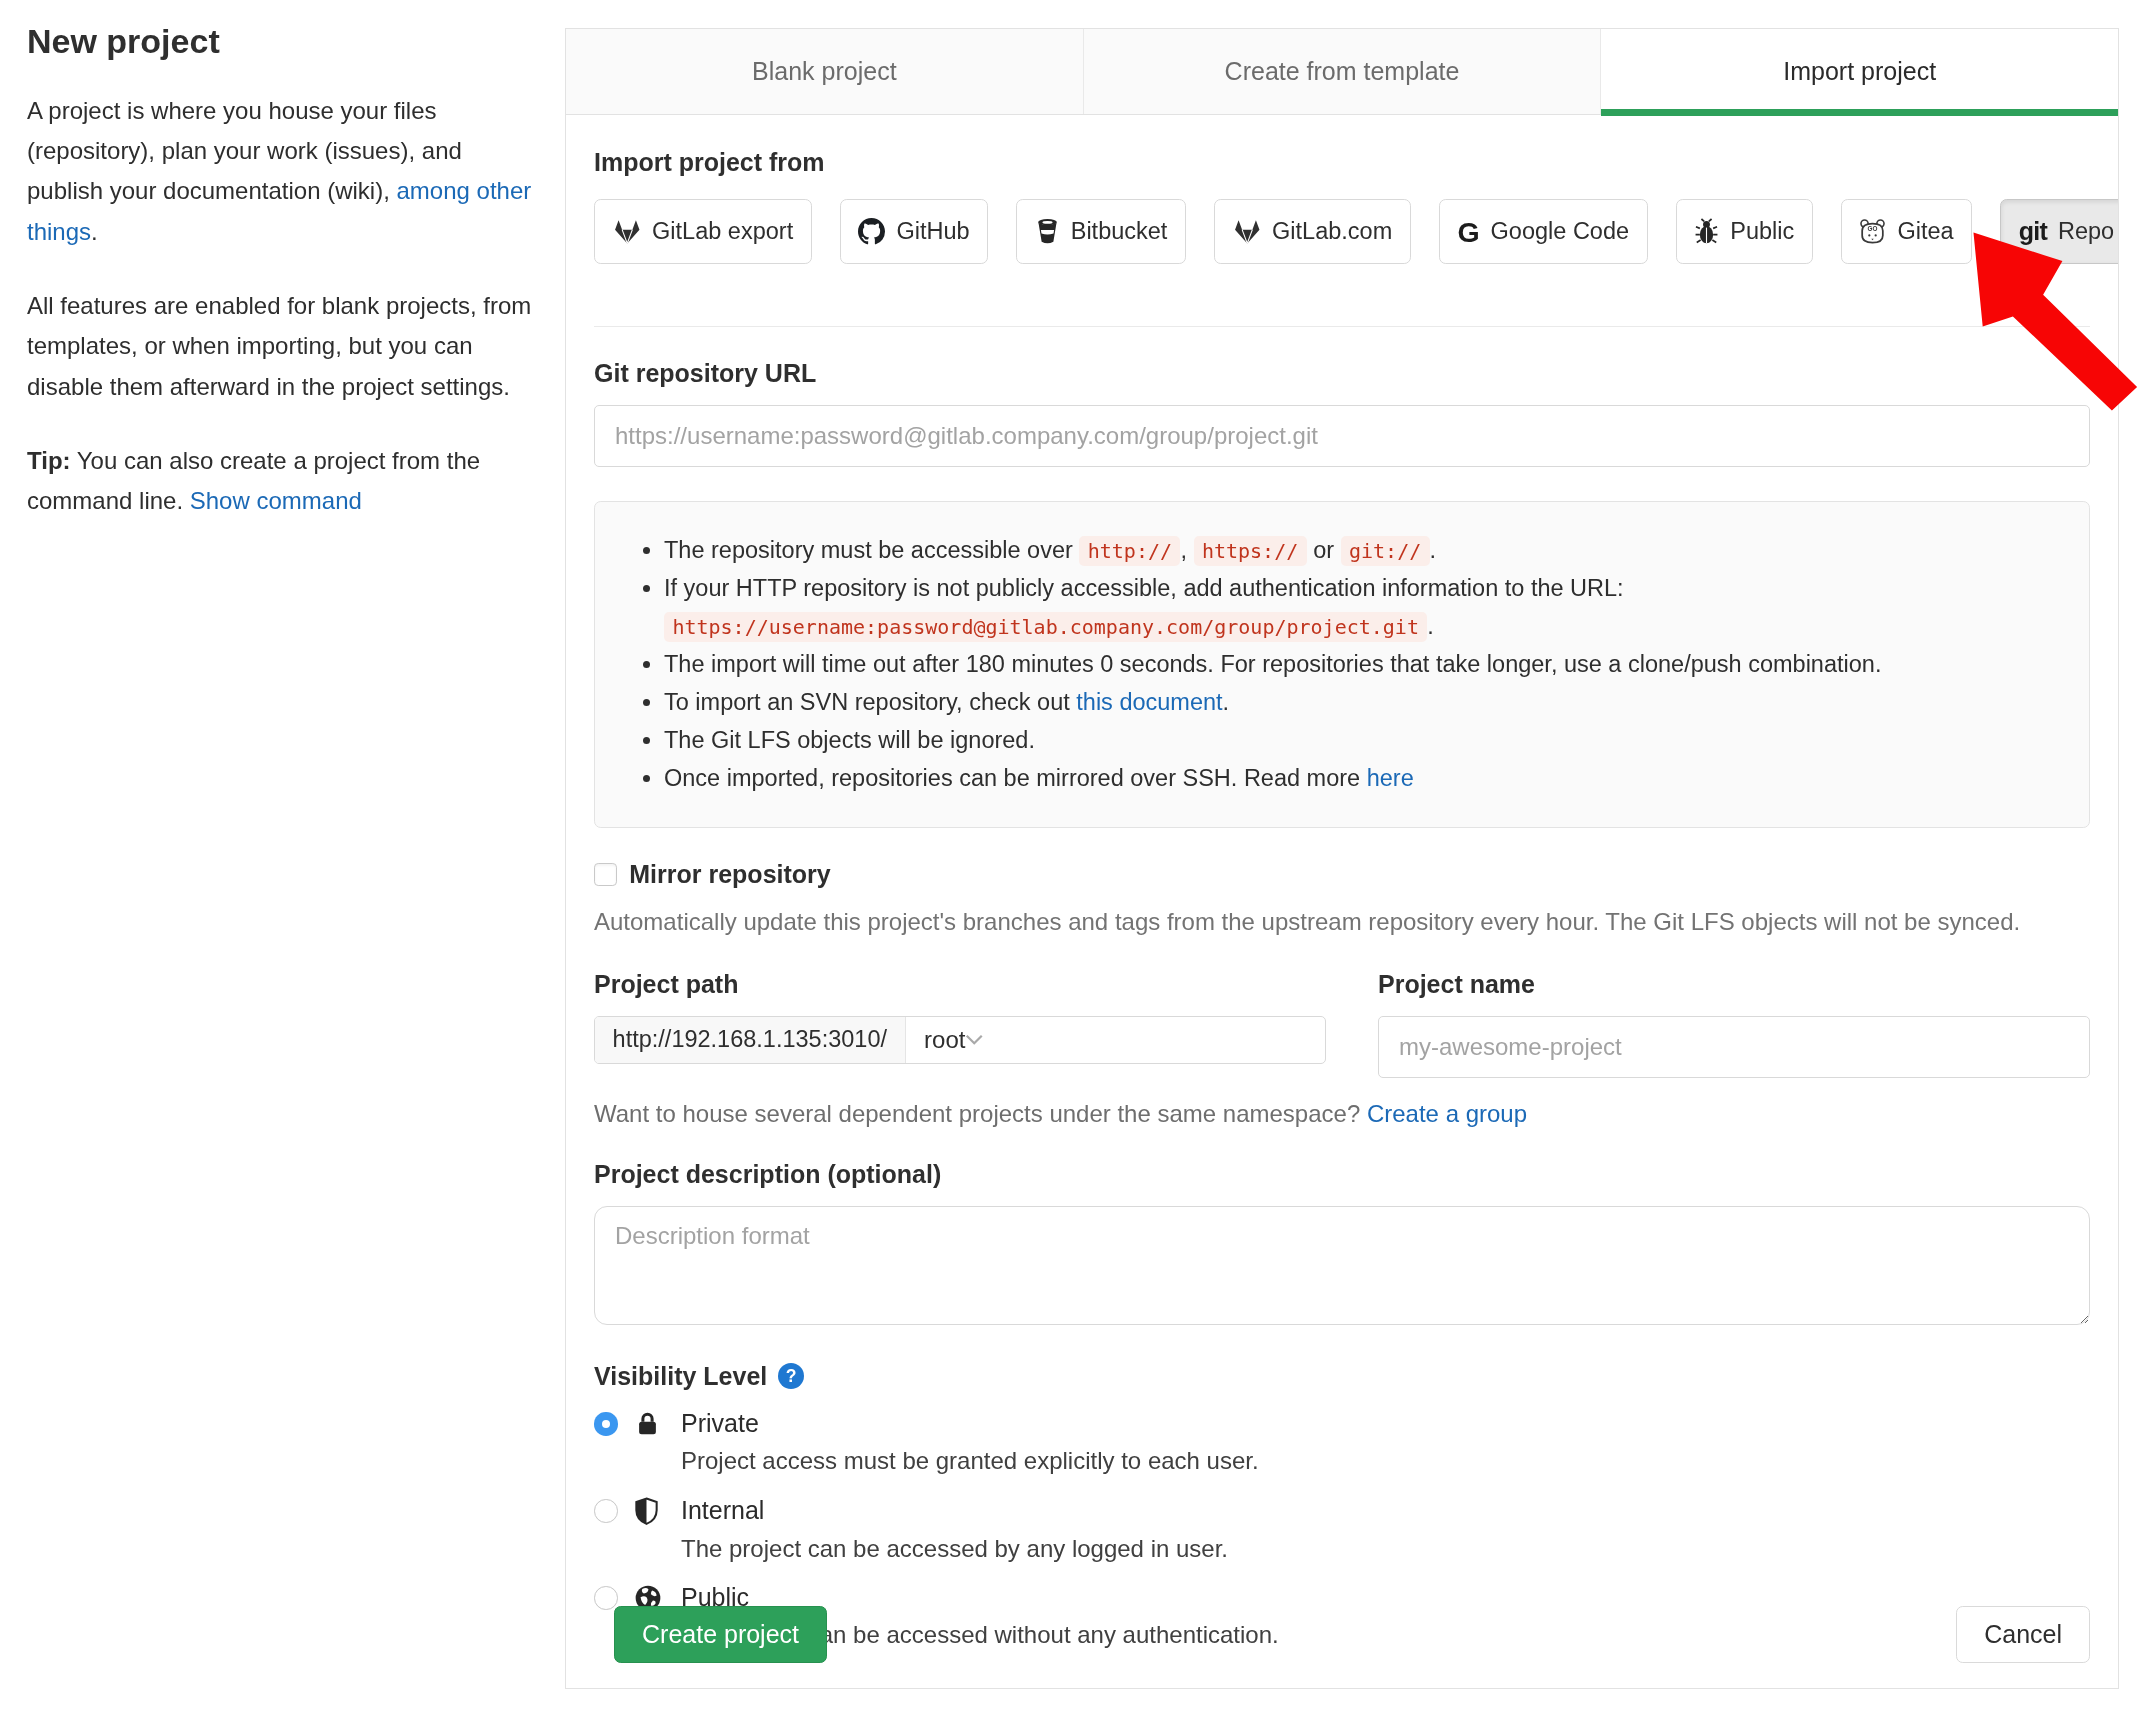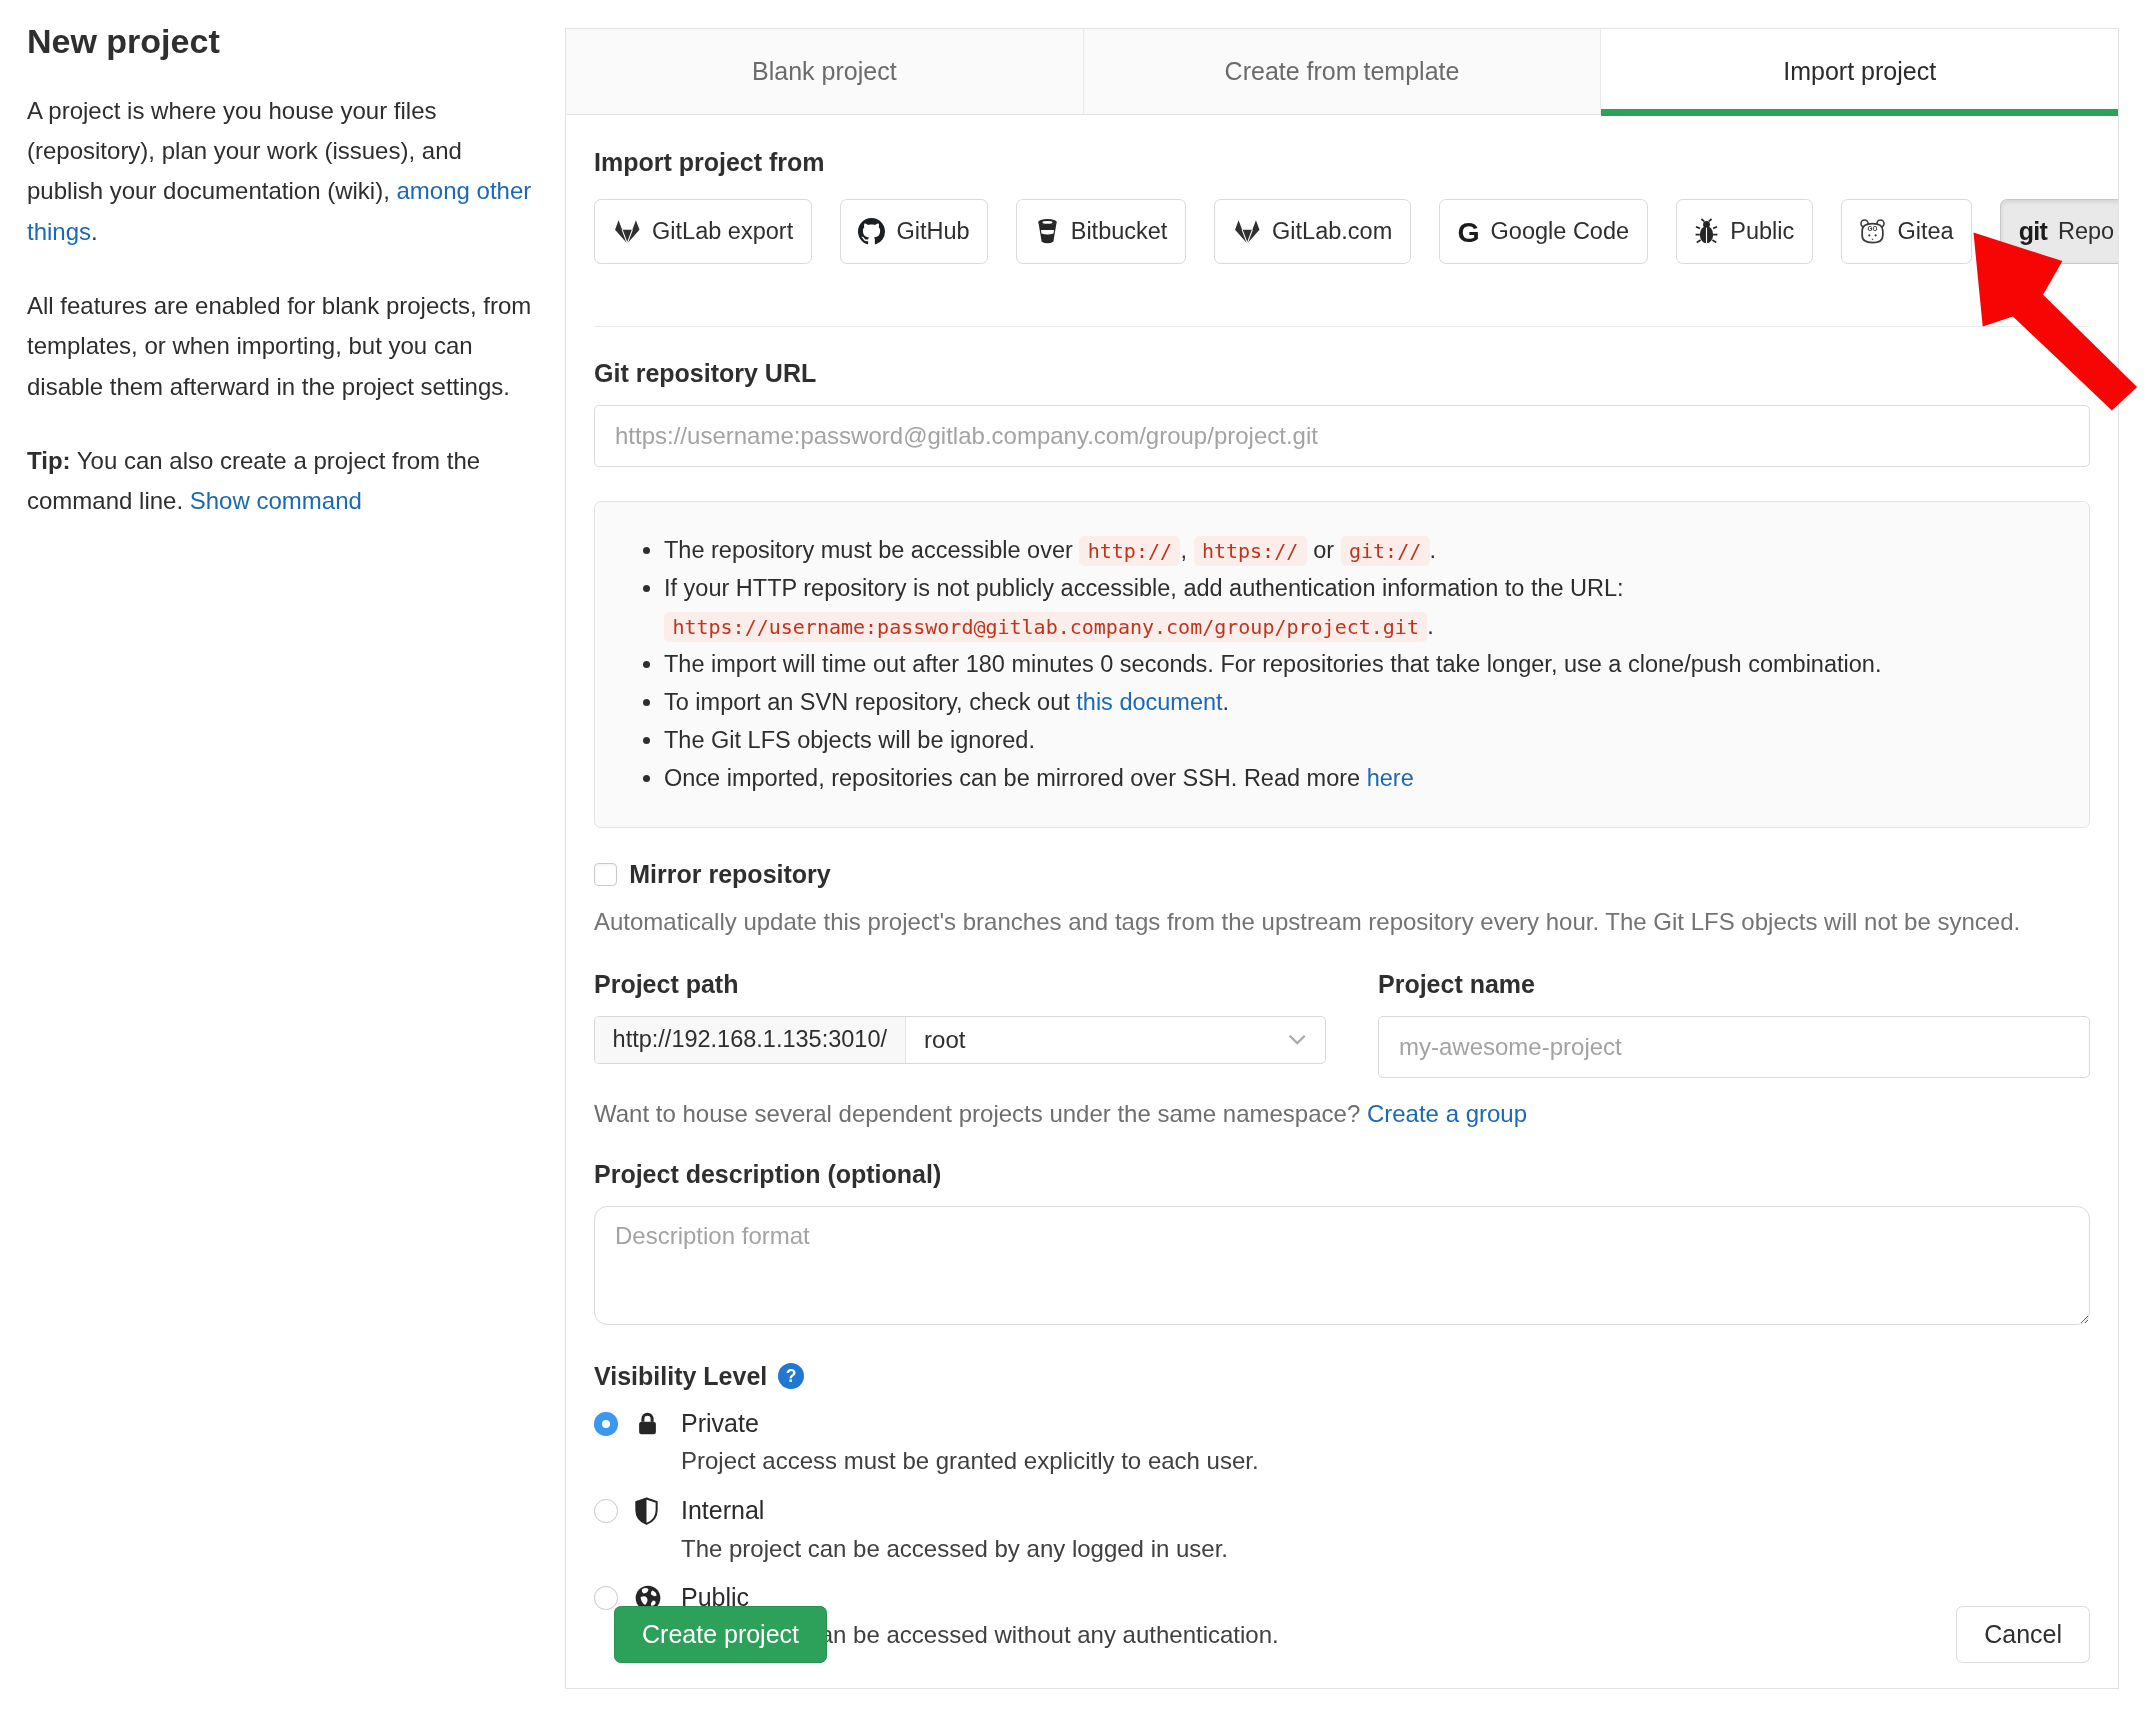--- a/index.html
+++ b/index.html
@@ -77,21 +77,21 @@
 
   .cols { display:flex; gap:52px; margin-top:34px; }
   .col-path { width:732px; flex:none; }
   .col-name { flex:1; }
   .col-label { font-size:25px; font-weight:700; color:#2f2f2f; margin-bottom:17px; }
   .input-group { display:flex; height:48px; border:1.7px solid #d9d9d9; border-radius:5px; overflow:hidden; background:#fff; }
   .prepend {
     background:#f8f8f8; border-right:1.7px solid #e5e5e5; display:flex; align-items:center;
     padding:0 17.6px; font-size:23.5px; color:#2e2e2e; white-space:nowrap;
   }
-  .nsselect { flex:1; display:flex; align-items:center; justify-content:space-between; padding:0 18.5px; font-size:24px; cursor:pointer; }
+  .nsselect { flex:1; display:flex; align-items:center; padding:0 18.5px; font-size:24px; cursor:pointer; }
 
   .group-q { margin-top:22px; font-size:24px; color:#6e6e6e; }
 
   .desc-area {
     width:100%; height:119px; border:1.7px solid #d9d9d9; border-radius:13px;
     font-size:24px; padding:15px 20px; color:#2e2e2e; resize:vertical;
     font-family:"Liberation Sans", sans-serif;
   }
 
   .vis-label { display:flex; align-items:center; gap:11px; margin-top:34px; }

